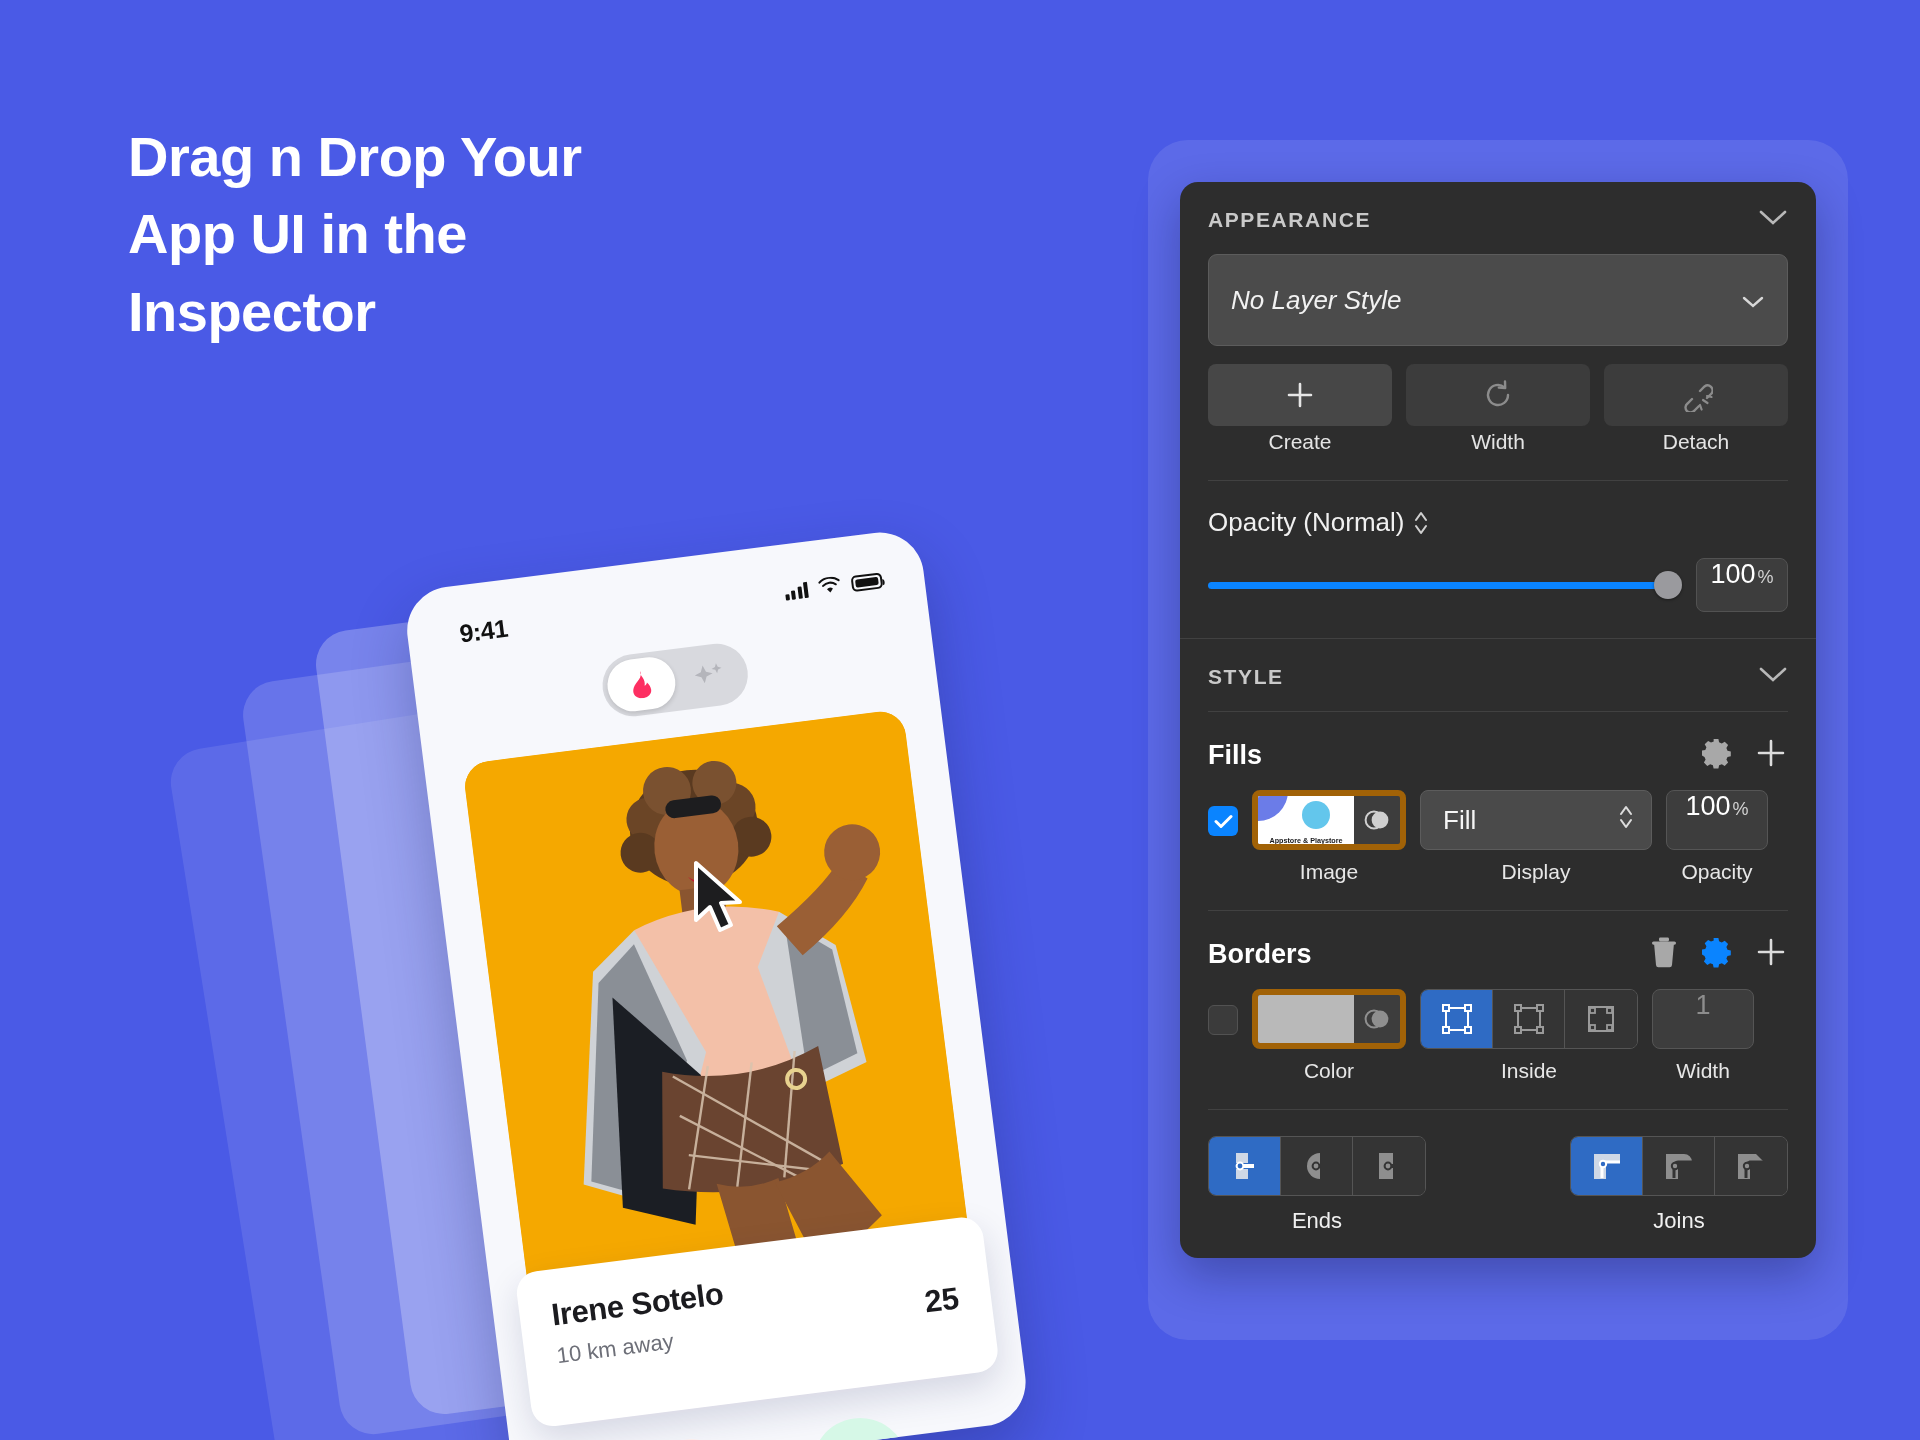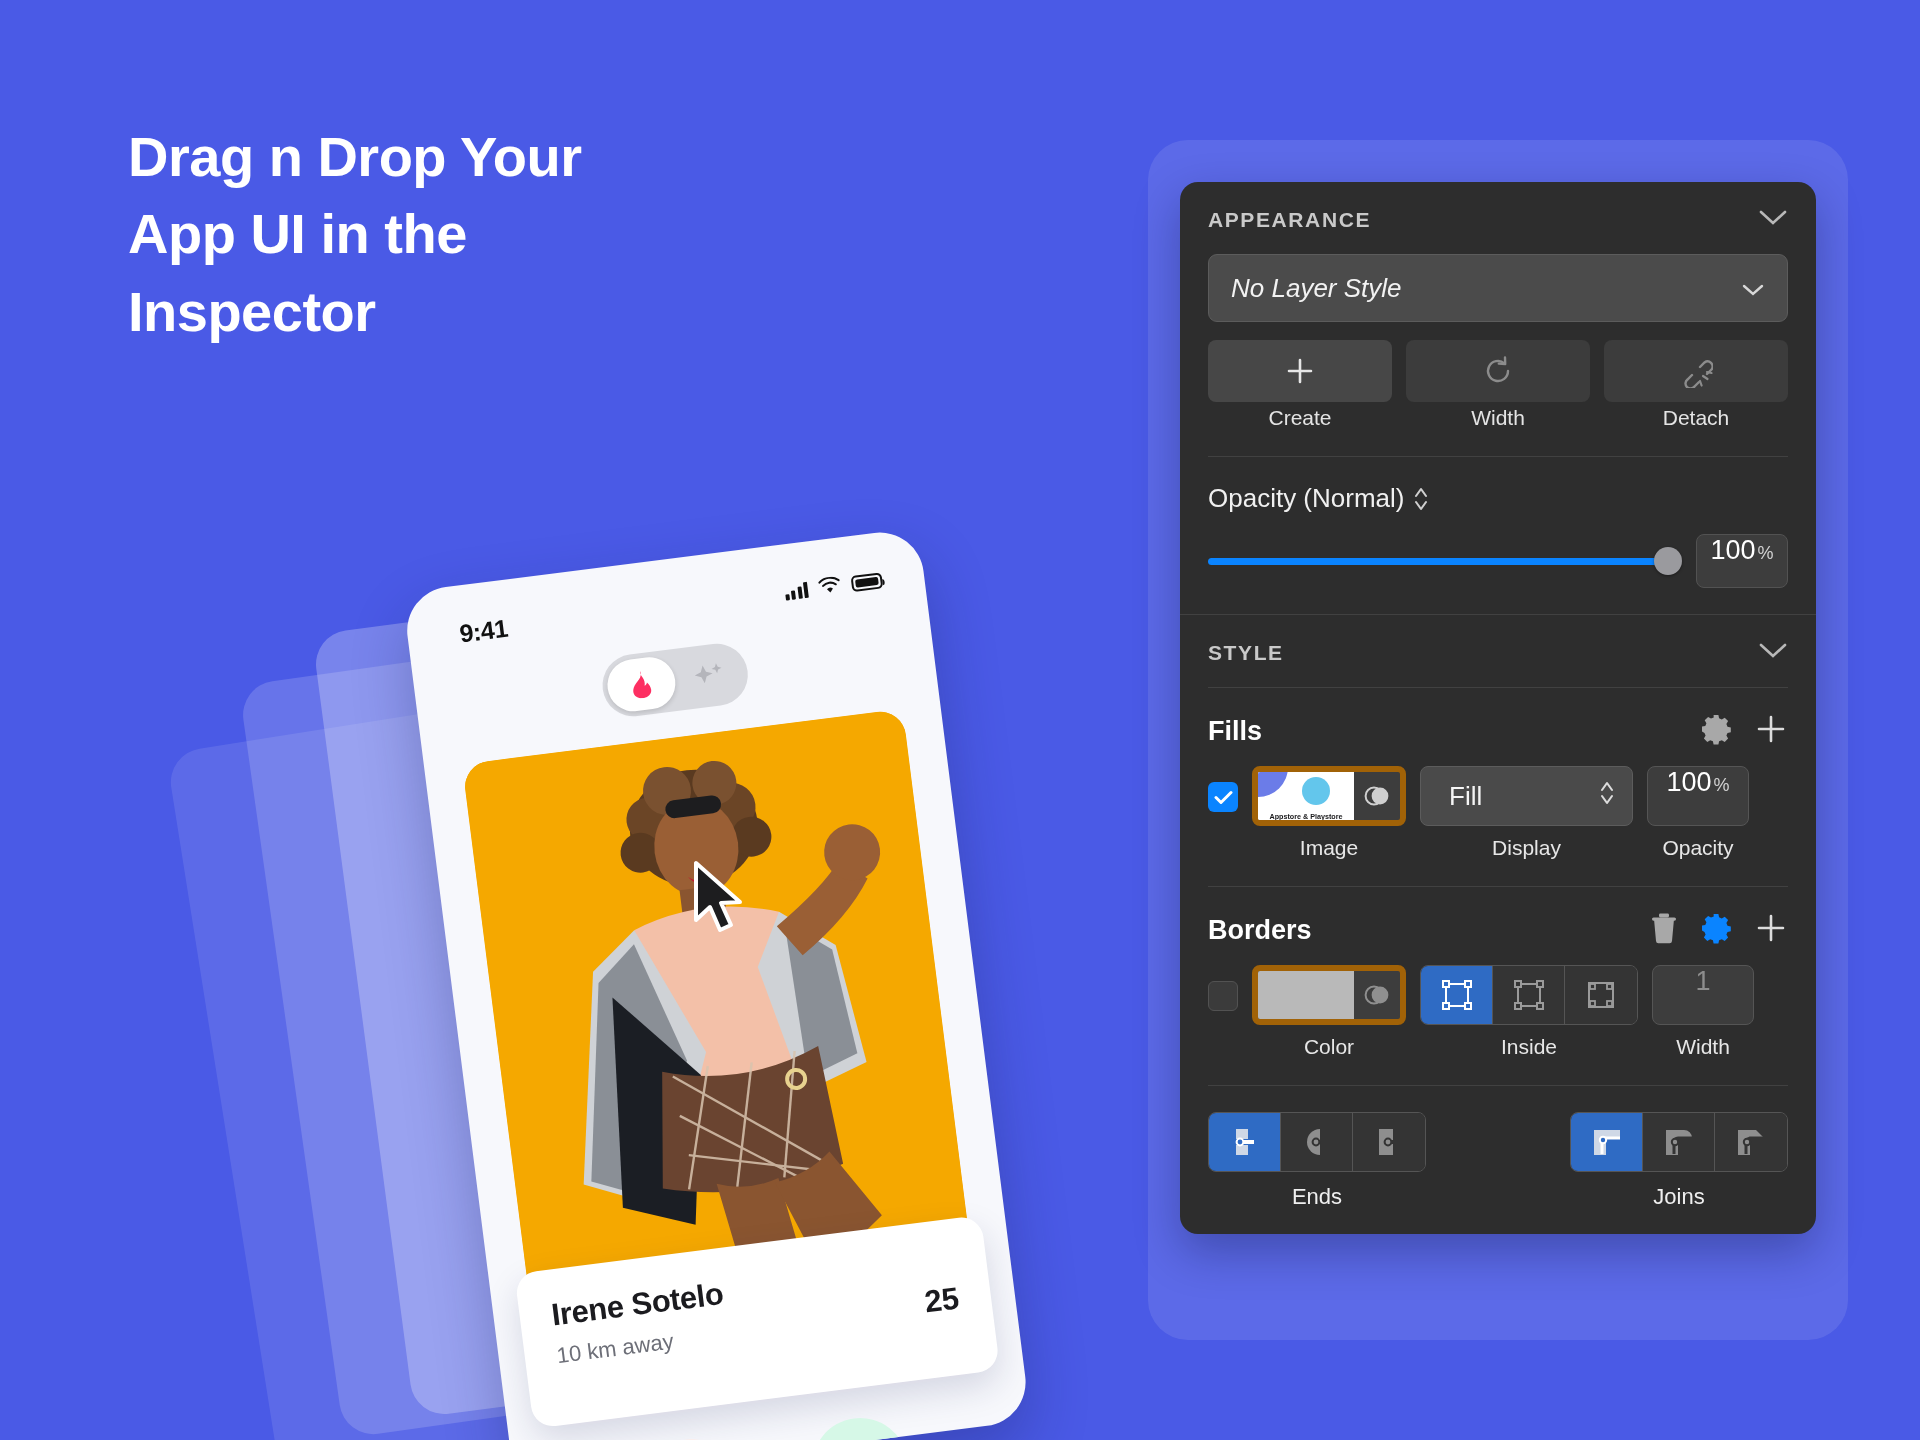--- a/index.html
+++ b/index.html
@@ -116,21 +116,21 @@
   .sec-head{
     display:flex; align-items:center; justify-content:space-between;
     padding:26px 28px 22px 28px;
   }
   .sec-title{ font-size:21px; font-weight:bold; letter-spacing:1.6px; color:#c9c9c9; }
   .chev{ color:#b8b8b8; }
 
   .pad{ padding:0 28px; }
 
   .select{
-    height:68px; background:#4b4b4b; border:1px solid #5c5c5c; border-radius:9px;
+    height:92px; background:#4b4b4b; border:1px solid #5c5c5c; border-radius:9px;
     display:flex; align-items:center; justify-content:space-between;
     padding:0 22px; font-size:26px; font-style:italic; color:#f2f2f2;
   }
 
   .btnrow{ display:flex; gap:14px; margin-top:18px; }
   .btncell{ flex:1; display:flex; flex-direction:column; align-items:center; gap:4px; }
   .btnbox{
     width:100%; height:62px; background:#474747; border-radius:8px;
     display:flex; align-items:center; justify-content:center;
   }
@@ -175,22 +175,22 @@
 
   .swatchbox{
     display:flex; align-items:center; height:60px;
     background:#3d3d3d; border:6px solid #a16207; border-radius:8px; overflow:hidden;
   }
   .sw-img{ width:96px; height:58px; position:relative; background:#fff; overflow:hidden; }
   .sw-solid{ width:96px; height:58px; background:#b9b9b9; }
   .sw-tail{ width:46px; height:58px; display:flex; align-items:center; justify-content:center; }
 
   .dd{
-    width:213px; height:60px; background:#4a4a4a; border:1px solid #5c5c5c; border-radius:8px;
-    display:flex; align-items:center; justify-content:space-between; padding:0 16px 0 28px;
+    width:232px; height:60px; background:#4a4a4a; border:1px solid #5c5c5c; border-radius:8px;
+    display:flex; align-items:center; justify-content:space-between; padding:0 16px 0 22px;
     font-size:26px; color:#f5f5f5;
   }
   .numbox2{
     width:102px; height:60px; background:#3d3d3d; border:1px solid #555; border-radius:8px;
     display:flex; align-items:baseline; justify-content:center; gap:2px;
   }
   .numbox2 .v{ font-size:27px; color:#fff; }
   .numbox2 .u{ font-size:18px; color:#d2d2d2; }
   .numbox2.empty .v{ color:#8d8d8d; }
 

